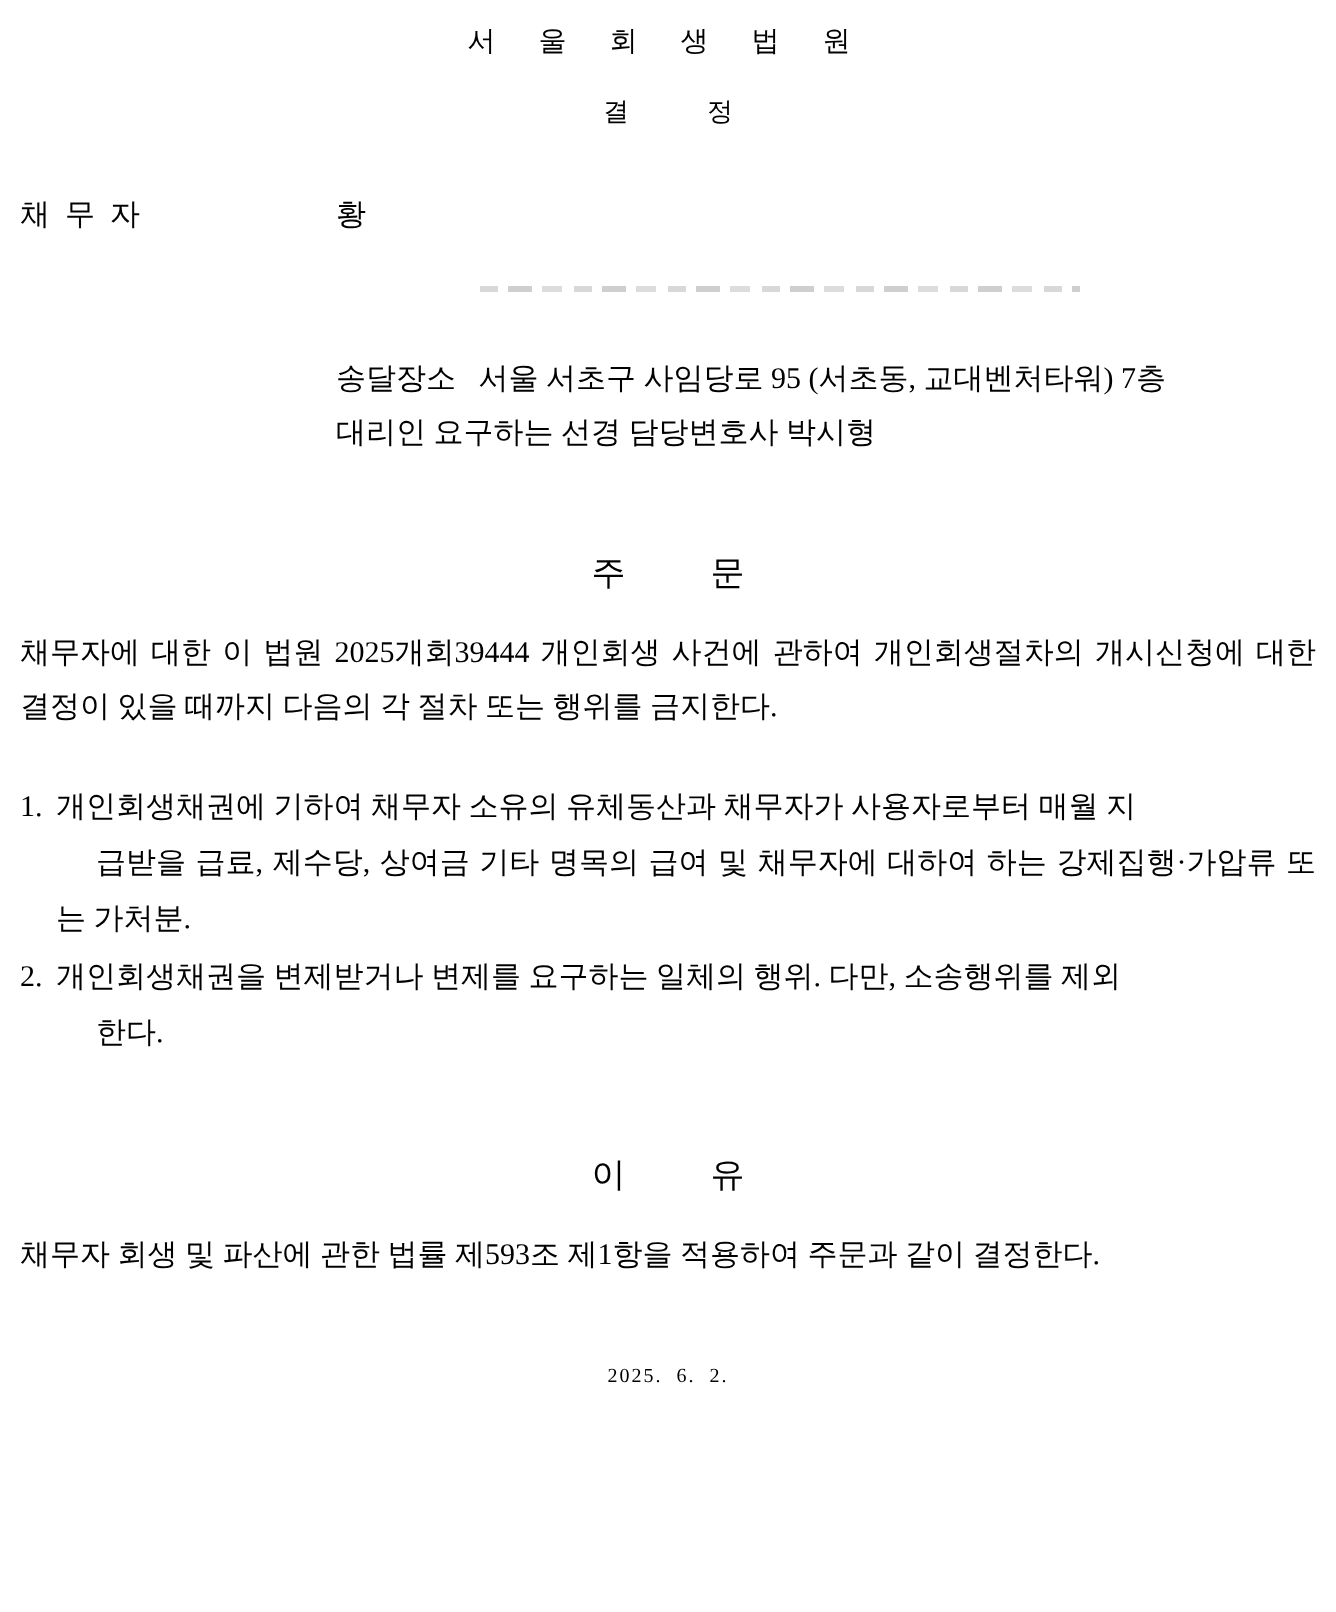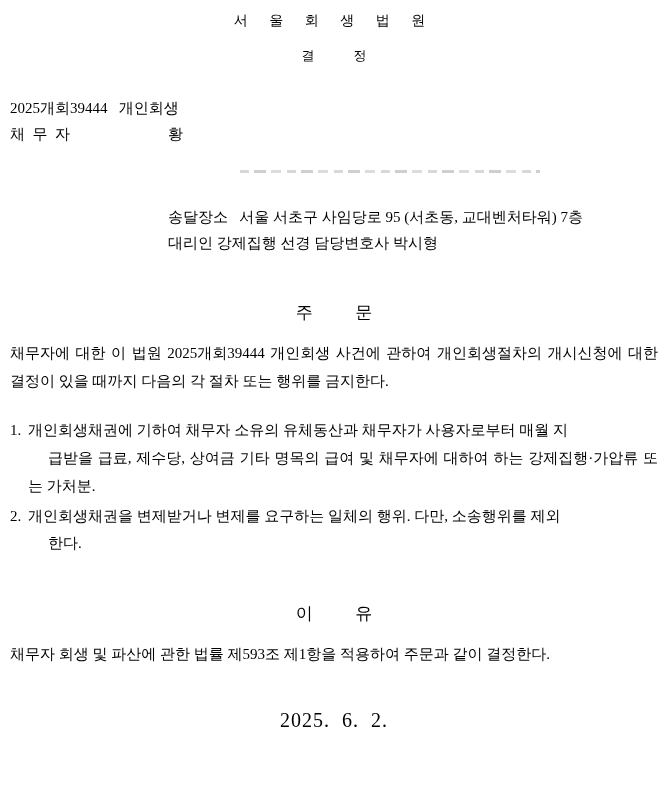--- a/index.html
+++ b/index.html
@@ -130,49 +130,48 @@
   .reason-text {
     margin-top: 16px;
     font-size: 15px;
     line-height: 1.85;
     text-align: justify;
     text-justify: inter-character;
   }
   .date-line {
     text-align: center;
     margin-top: 40px;
-    font-size: 20px;
+    font-size: 10px;
     letter-spacing: 1px;
     white-space: pre;
   }
 </style>
 </head>
 <body>
 
 <div class="page">
 
   <div class="court-title">서 울 회 생 법 원</div>
 
   <div class="doc-type">결            정</div>
 
   <div class="case-block">
     <div class="case-row">
-      <span class="case-value">2025개회39444   개인회생</span>
     </div>
     <div class="case-row">
       <span class="case-label">채  무  자</span>
       <span class="case-value">황</span>
     </div>
   </div>
 
   <div class="redacted-line"></div>
 
   <div class="address-block">
     <div class="address-row">송달장소   서울 서초구 사임당로 95 (서초동, 교대벤처타워) 7층</div>
-    <div class="address-row">대리인 강제집행 선경 담당변호사 박시형</div>
+    <div class="address-row">대리인 요구하는 선경 담당변호사 박시형</div>
   </div>
 
   <div class="section-head">주          문</div>
 
   <div class="body-text">
     <p>채무자에 대한 이 법원 2025개회39444 개인회생 사건에 관하여 개인회생절차의 개시신청에 대한 결정이 있을 때까지 다음의 각 절차 또는 행위를 금지한다.</p>
   </div>
 
   <div class="ordered-list">
     <div class="li">

